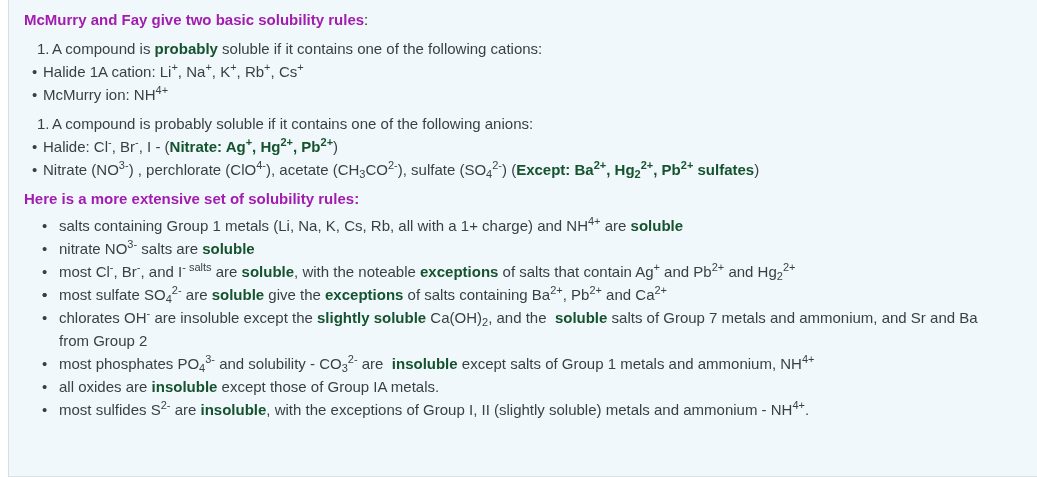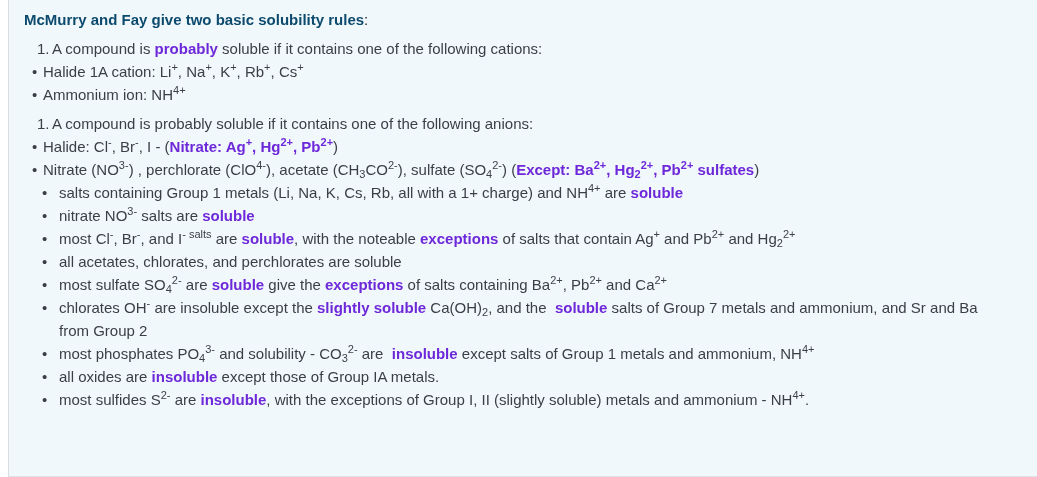--- a/index.html
+++ b/index.html
@@ -52,49 +52,50 @@
   }
   .b-ba { padding-left: 34px; }
   .b-bb { padding-left: 50px; }
   .marker {
     position: absolute;
     top: 0;
   }
   .b-num .marker { left: 28px; }
   .b-ba .marker  { left: 23px; }
   .b-bb .marker  { left: 33px; }
-  .bold { font-weight: bold; color: #6d28d9; }
-  .b-heading .bold { color: #0c4a6e; text-align: center; }
+  .bold { font-weight: bold; color: #14532d; }
+  .b-heading .bold { color: #a21caf; text-align: center; }
   sup, sub {
     font-size: 11px;
     line-height: 0;
     position: relative;
     vertical-align: baseline;
   }
   sup { top: -6px; }
   sub { top: 3px; }
 </style>
 </head>
 <body>
 
 <div class="page">
   <div class="gutter"></div>
   <div class="panel">
     <div id="doc">
         <div class="block b-heading"><span class="bold">McMurry and Fay give two basic solubility rules</span><span>:</span></div>
         <div class="block b-num"><span class="marker">1.</span><span>A compound is </span><span class="bold">probably</span><span> soluble if it contains one of the following cations:</span></div>
         <div class="block b-ba"><span class="marker">•</span><span>Halide 1A cation: Li</span><sup>+</sup><span>, Na</span><sup>+</sup><span>, K</span><sup>+</sup><span>, Rb</span><sup>+</sup><span>, Cs</span><sup>+</sup></div>
-        <div class="block b-ba"><span class="marker">•</span><span>Ammonium ion: NH</span><sup>4+</sup></div>
+        <div class="block b-ba"><span class="marker">•</span><span>McMurry ion: NH</span><sup>4+</sup></div>
         <div class="block b-num"><span class="marker">1.</span><span>A compound is probably soluble if it contains one of the following anions:</span></div>
         <div class="block b-ba"><span class="marker">•</span><span>Halide: Cl</span><sup>-</sup><span>, Br</span><sup>-</sup><span>, I - (</span><span class="bold">Nitrate: Ag</span><sup class="bold">+</sup><span class="bold">, Hg</span><sup class="bold">2+</sup><span class="bold">, Pb</span><sup class="bold">2+</sup><span>)</span></div>
         <div class="block b-ba"><span class="marker">•</span><span>Nitrate (NO</span><sup>3-</sup><span>) , perchlorate (ClO</span><sup>4-</sup><span>), acetate (CH</span><sub>3</sub><span>CO</span><sup>2-</sup><span>), sulfate (SO</span><sub>4</sub><sup>2-</sup><span>) (</span><span class="bold">Except: Ba</span><sup class="bold">2+</sup><span class="bold">, Hg</span><sub class="bold">2</sub><sup class="bold">2+</sup><span class="bold">, Pb</span><sup class="bold">2+</sup><span class="bold"> sulfates</span><span>)</span></div>
+        <div class="block b-heading"><span class="bold">Here is a more extensive set of solubility rules:</span></div>
         <div class="block b-bb"><span class="marker">•</span><span>salts containing Group 1 metals (Li, Na, K, Cs, Rb, all with a 1+ charge) and NH</span><sup>4+</sup><span> are </span><span class="bold">soluble</span></div>
         <div class="block b-bb"><span class="marker">•</span><span>nitrate NO</span><sup>3-</sup><span> salts are </span><span class="bold">soluble</span></div>
         <div class="block b-bb"><span class="marker">•</span><span>most Cl</span><sup>-</sup><span>, Br</span><sup>-</sup><span>, and I</span><sup>- salts</sup><span> are </span><span class="bold">soluble</span><span>, with the noteable </span><span class="bold">exceptions</span><span> of salts that contain Ag</span><sup>+</sup><span> and Pb</span><sup>2+</sup><span> and Hg</span><sub>2</sub><sup>2+</sup></div>
-        <div class="block b-bb"><span class="marker">•</span><span>all acetates, chlorates, and perchlorates are soluble</span></div>
+        <div class="block b-bb"><span class="marker">•</span></div>
         <div class="block b-bb"><span class="marker">•</span><span>most sulfate SO</span><sub>4</sub><sup>2-</sup><span> are </span><span class="bold">soluble</span><span> give the </span><span class="bold">exceptions</span><span> of salts containing Ba</span><sup>2+</sup><span>, Pb</span><sup>2+</sup><span> and Ca</span><sup>2+</sup></div>
         <div class="block b-bb"><span class="marker">•</span><span>chlorates OH</span><sup>-</sup><span> are insoluble except the </span><span class="bold">slightly soluble</span><span> Ca(OH)</span><sub>2</sub><span>, and the &nbsp;</span><span class="bold">soluble</span><span> salts of Group 7 metals and ammonium, and Sr and Ba</span><br><span>from Group 2</span></div>
         <div class="block b-bb"><span class="marker">•</span><span>most phosphates PO</span><sub>4</sub><sup>3-</sup><span> and solubility - CO</span><sub>3</sub><sup>2-</sup><span> are &nbsp;</span><span class="bold">insoluble</span><span> except salts of Group 1 metals and ammonium, NH</span><sup>4+</sup></div>
         <div class="block b-bb"><span class="marker">•</span><span>all oxides are </span><span class="bold">insoluble</span><span> except those of Group IA metals.</span></div>
         <div class="block b-bb"><span class="marker">•</span><span>most sulfides S</span><sup>2-</sup><span> are </span><span class="bold">insoluble</span><span>, with the exceptions of Group I, II (slightly soluble) metals and ammonium - NH</span><sup>4+</sup><span>.</span></div>
       </div>
   </div>
 </div>
 
 </body></html>

